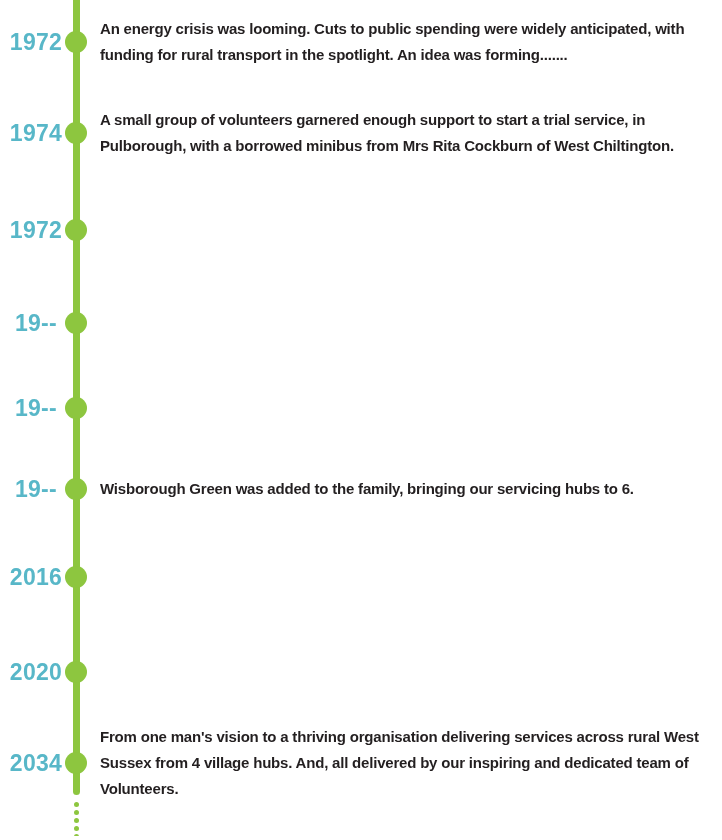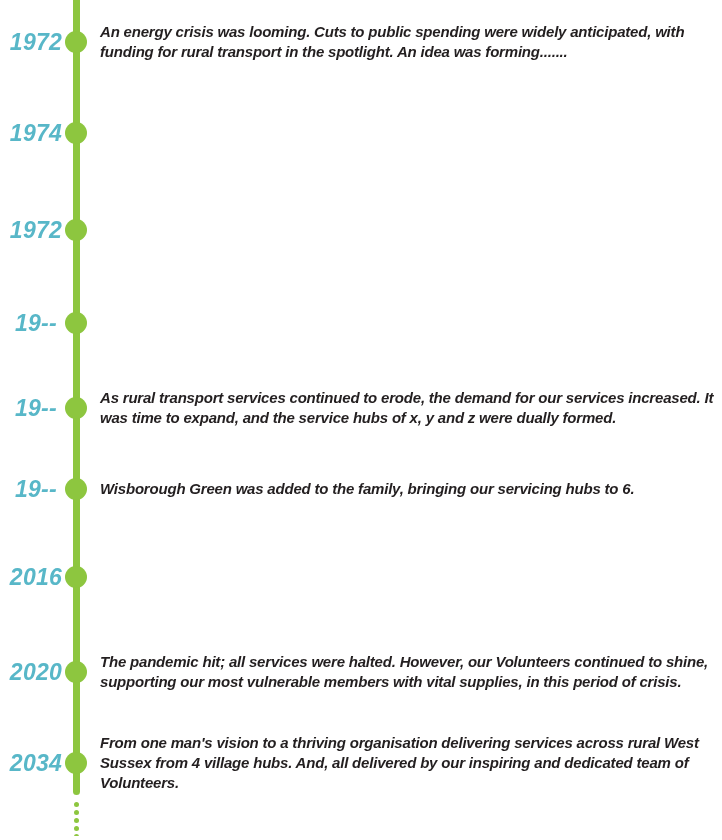--- a/index.html
+++ b/index.html
@@ -7,21 +7,20 @@
     padding: 0;
     background: #ffffff;
     font-family: "Liberation Sans", "DejaVu Sans", sans-serif;
   }
   .timeline {
     position: relative;
     width: 722px;
     height: 836px;
     background: #ffffff;
     overflow: hidden;
-    font-style: italic;
   }
   .line {
     position: absolute;
     left: 72.5px;
     top: 0;
     width: 7px;
     height: 795px;
     background: #8dc63f;
     border-radius: 0 0 4px 4px;
   }
@@ -67,73 +66,72 @@
     height: 22px;
     border-radius: 50%;
     background: #8dc63f;
   }
   .text {
     margin: 0 8px 0 100px;
     max-width: 614px;
     color: #231f20;
     font-size: 15px;
     font-weight: bold;
-    line-height: 20px;
+    line-height: 26px;
     letter-spacing: -0.2px;
   }
 </style>
 </head>
 <body>
 
 <div class="timeline">
 
   <div class="line"></div>
 
   <div class="item" style="top:42px">
     <div class="year">1972</div>
     <div class="node"></div>
     <div class="text">An energy crisis was looming. Cuts to public spending were widely anticipated, with funding for rural transport in the spotlight. An idea was forming.......</div>
   </div>
 
   <div class="item" style="top:133px">
     <div class="year">1974</div>
     <div class="node"></div>
+    <div class="text">A small group of volunteers garnered enough support to start a trial service, in Pulborough, with a borrowed minibus from Mrs Rita Cockburn of West Chiltington.</div>
   </div>
 
   <div class="item" style="top:230px">
     <div class="year">1972</div>
     <div class="node"></div>
   </div>
 
   <div class="item" style="top:323px">
     <div class="year">19--</div>
     <div class="node"></div>
   </div>
 
   <div class="item" style="top:408px">
     <div class="year">19--</div>
     <div class="node"></div>
-    <div class="text">As rural transport services continued to erode, the demand for our  services increased. It was time to expand, and the service hubs of x, y and z were dually formed.</div>
   </div>
 
   <div class="item" style="top:489px">
     <div class="year">19--</div>
     <div class="node"></div>
     <div class="text">Wisborough Green was added to the family, bringing our servicing hubs to 6.</div>
   </div>
 
   <div class="item" style="top:577px">
     <div class="year">2016</div>
     <div class="node"></div>
   </div>
 
   <div class="item" style="top:672px">
     <div class="year">2020</div>
     <div class="node"></div>
-    <div class="text">The pandemic hit; all services were halted. However, our Volunteers continued to shine, supporting our most vulnerable members with vital supplies, in this period of crisis.</div>
   </div>
 
   <div class="item" style="top:763px">
     <div class="year">2034</div>
     <div class="node"></div>
     <div class="text">From one man's vision to a thriving organisation delivering services across rural West Sussex from 4 village hubs. And, all delivered by our inspiring and dedicated team of Volunteers.</div>
   </div>
 
   <div class="tail">
     <div class="tail-dot"></div>

